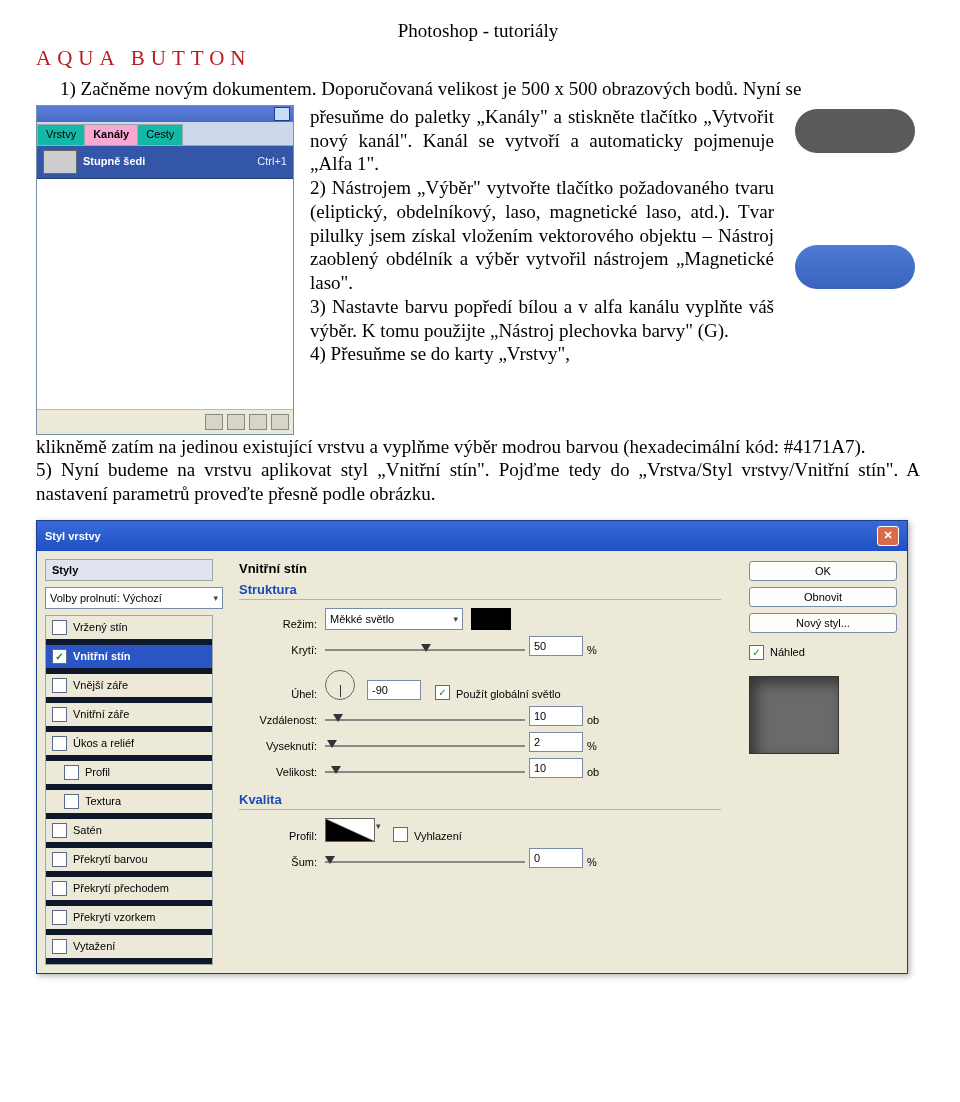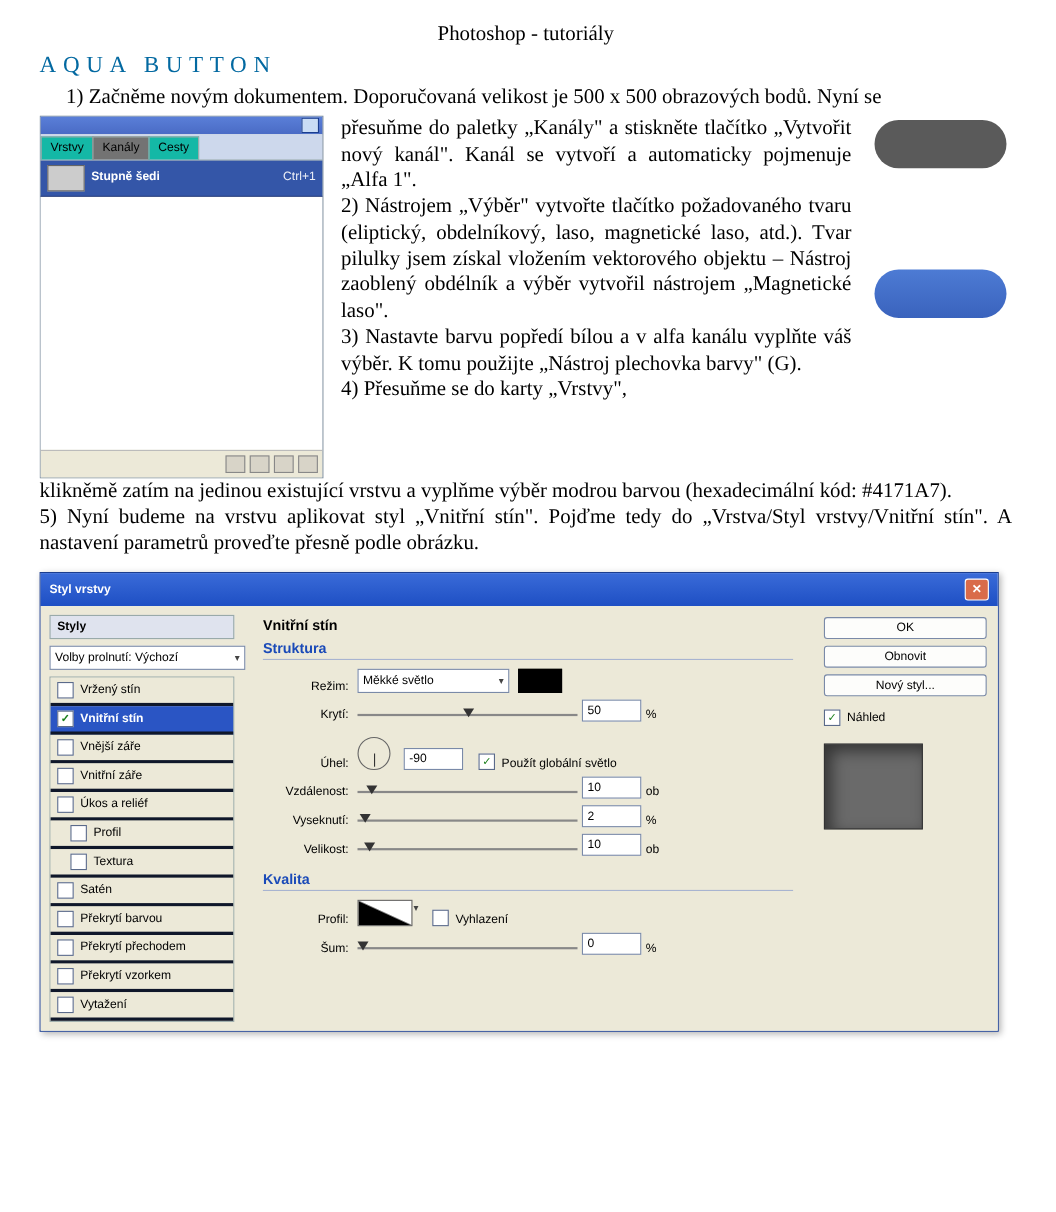--- a/index.html
+++ b/index.html
@@ -14,21 +14,21 @@
     position: relative;
   }
   .header-photoshop {
     text-align: center;
     font-size: 19px;
     margin-bottom: 4px;
   }
   .title {
     font-size: 21px;
     letter-spacing: 6px;
-    color: #0369a1;
+    color: #b91c1c;
     margin: 2px 0 6px 0;
   }
   .body-text {
     font-size: 19px;
     line-height: 1.25;
     text-align: justify;
   }
   .intro-line {
     margin-left: 24px;
   }
@@ -68,21 +68,21 @@
     border-bottom: 1px solid #9aa;
   }
   .cp-tab {
     padding: 3px 8px;
     background: #14b8a6;
     border: 1px solid #9aa;
     border-bottom: none;
     margin-right: -1px;
     margin-top: 2px;
   }
-  .cp-tab.active { background: #737373; font-weight: normal; }
+  .cp-tab.active { background: #f9a8d4; font-weight: bold; }
   .cp-row {
     display: flex;
     align-items: center;
     background: #3456a8;
     color: #fff;
     padding: 4px 6px;
     border-bottom: 1px solid #2a3f7a;
   }
   .cp-thumb {
     width: 32px; height: 22px;
@@ -169,21 +169,21 @@
     padding: 0 4px;
   }
   .sd-drop::after { content: "▾"; font-size: 9px; color: #444; }
   .sd-list {
     border: 1px solid #9aa;
     margin-top: 6px;
   }
   .sd-item {
     display: flex; align-items: center;
     padding: 4px 6px;
-    border-bottom: 3px solid #0f172a;
+    border-bottom: 6px solid #0f172a;
     background: #ece9d8;
   }
   .sd-item.selected {
     background: #2a55c4;
     color: #fff;
     font-weight: bold;
   }
   .sd-chk {
     width: 13px; height: 13px;
     border: 1px solid #5a6a8a;

